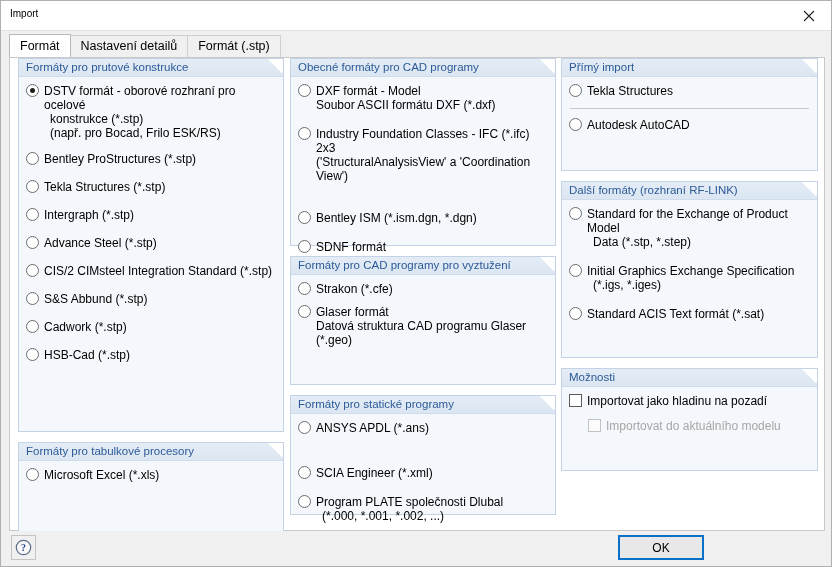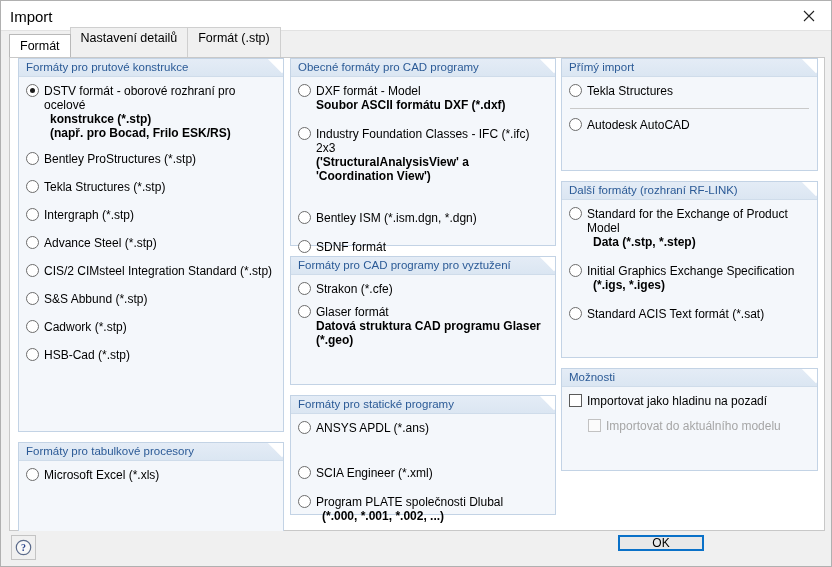--- a/index.html
+++ b/index.html
@@ -21,42 +21,42 @@
   
   .titlebar {
     position: relative;
     height: 30px;
     background: #ffffff;
     border-bottom: 1px solid #e2e2e2;
   }
   .title-text {
     position: absolute;
     left: 9px; top: 7px;
-    font-size: 15px;
+    font-size: 10px;
     color: #000;
   }
   .close-btn {
     position: absolute;
     right: 0; top: 0;
     width: 45px; height: 29px;
     display: flex; align-items: center; justify-content: center;
     cursor: default;
   }
   .close-btn svg { display: block; }
   
   .tabstrip {
     position: relative;
     height: 22px;
     margin-top: 4px;
     padding-left: 8px;
     display: flex;
     align-items: flex-end;
   }
   .tab {
-    height: 30px;
+    height: 22px;
     padding: 0 10px;
     line-height: 21px;
     font-size: 12.5px;
     background: #f0f0f0;
     border: 1px solid #cfcfcf;
     border-bottom: none;
     margin-right: -1px;
     color: #000;
     position: relative;
     top: 0;
@@ -143,21 +143,21 @@
   .checkbox {
     position: absolute;
     left: 1px; top: 0px;
     width: 13px; height: 13px;
     border: 1px solid #5a5a5a;
     background: #ffffff;
     cursor: default;
   }
   .opt.disabled { color: #a6a6a6; }
   .opt.disabled .checkbox { border-color: #c2c2c2; background: #fbfbfb; }
-  .opt .line2 { display: block; padding-left: 6px; font-weight: bold; }
+  .opt .line2 { display: block; padding-left: 6px; }
   .opt .line2.nopad { padding-left: 0; }
   .opt.indent { padding-left: 38px; }
   .opt.indent .checkbox { left: 20px; }
 
   .hr-sep {
     height: 1px;
     background: #c9c9c9;
     margin: 1px 2px 9px 2px;
   }
 
@@ -173,21 +173,21 @@
     left: 10px; top: 4px;
     width: 25px; height: 25px;
     background: #f0f0f0;
     border: 1px solid #c4c4c4;
     display: flex; align-items: center; justify-content: center;
     cursor: default;
   }
   .btn {
     position: absolute;
     top: 4px;
-    height: 16px;
+    height: 25px;
     background: #e8e8e8;
     border: 1px solid #b4b4b4;
     font-size: 12px;
     font-family: "Liberation Sans", sans-serif;
     color: #000;
     display: flex; align-items: center; justify-content: center;
     cursor: default;
   }
   .btn-ok { right: 127px; width: 86px; border: 2px solid #0a71c8; background: #e8e8e8; }
   .btn-cancel { right: 11px; width: 86px; }

